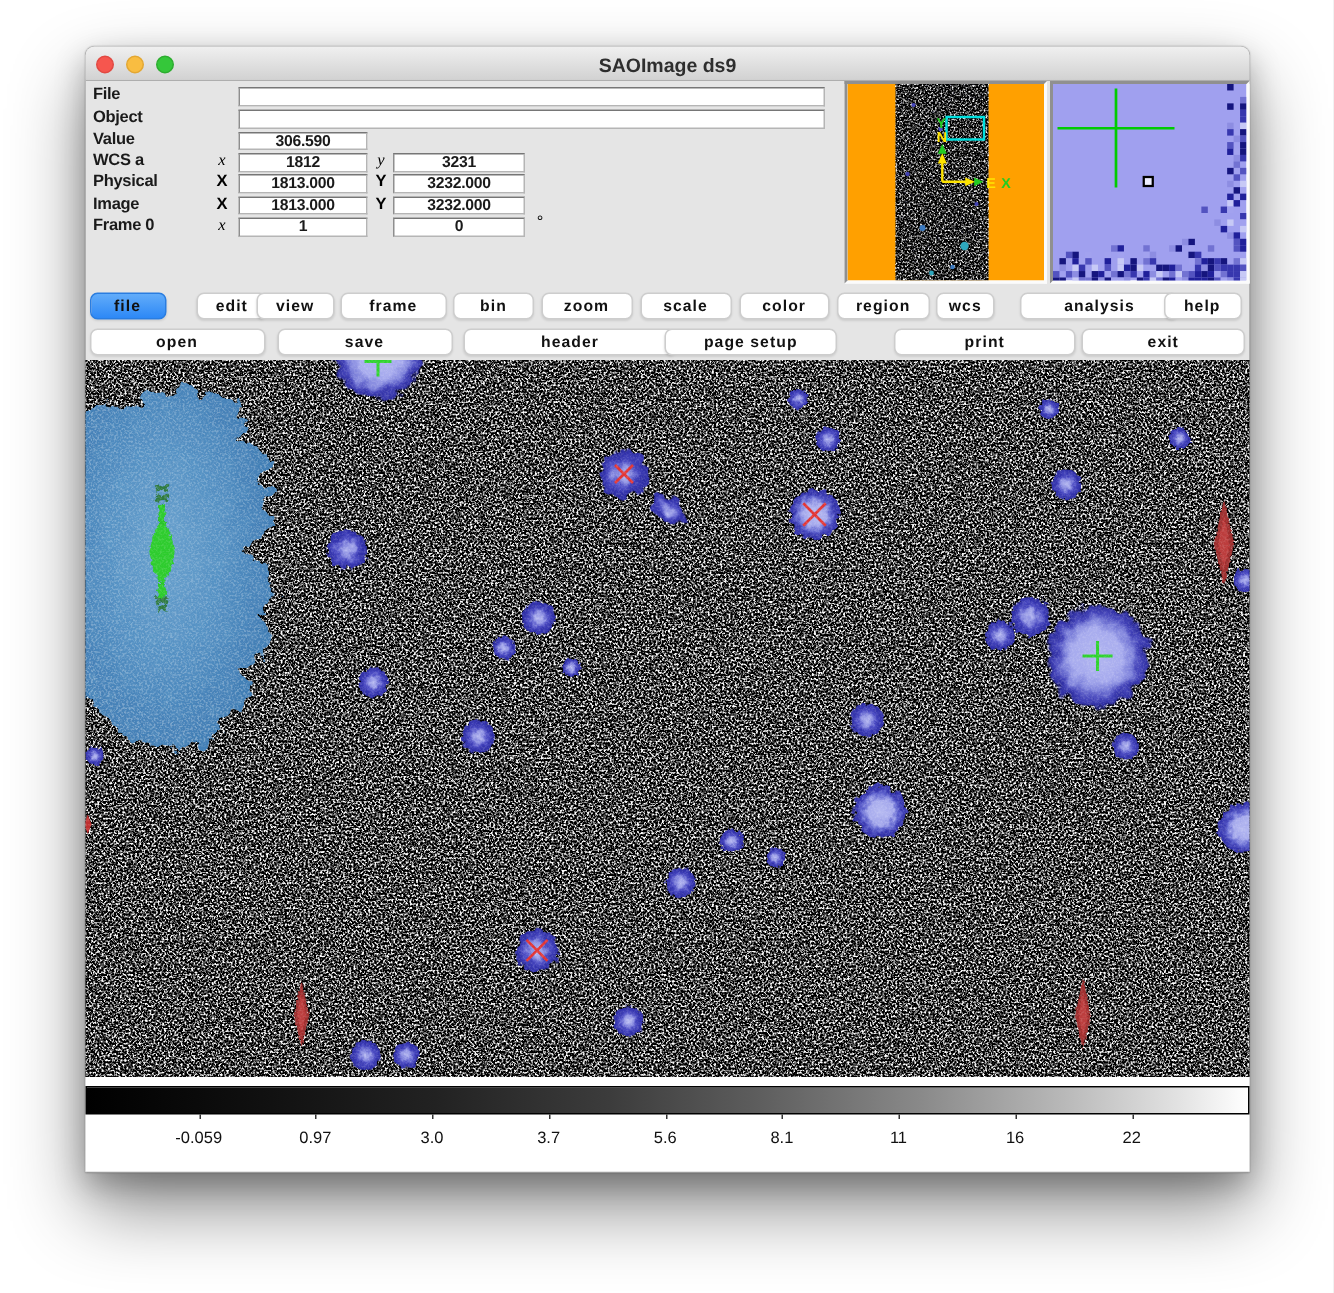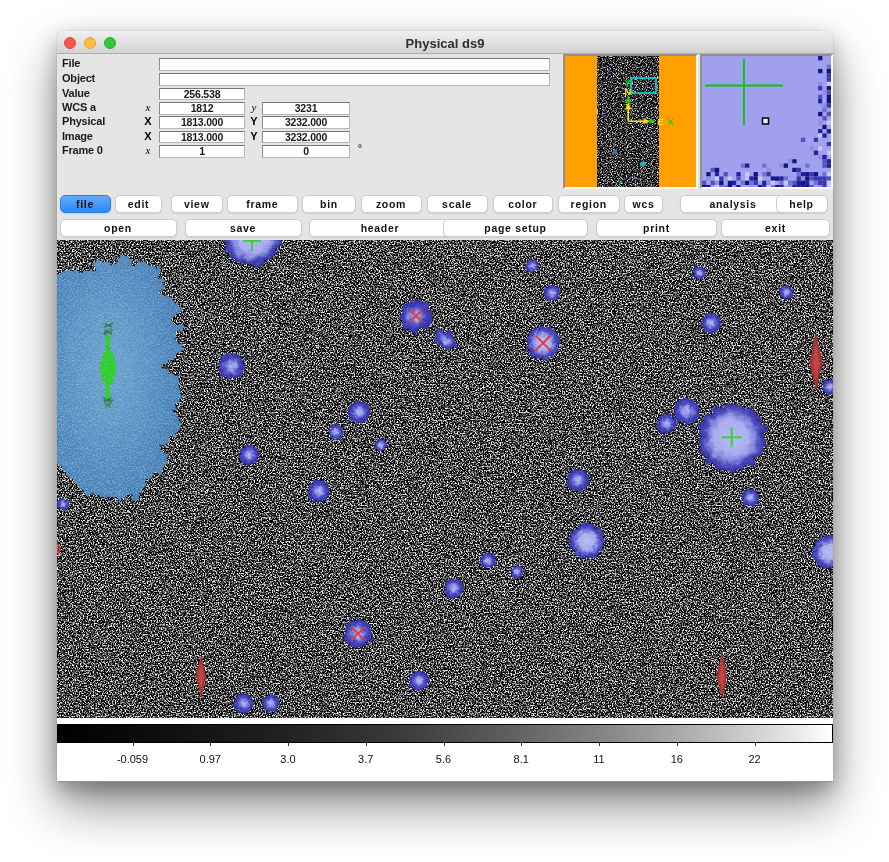--- a/index.html
+++ b/index.html
@@ -21,35 +21,35 @@
 #imgarea { position:absolute; left:0; top:209px; width:776px; height:478px; background:#000; }
 #botwhite { position:absolute; left:0; top:687px; width:776px; height:63.5px; background:#fff; border-bottom:1px solid #9a9a9a; border-radius:0 0 1px 1px; }
 #cbar { position:absolute; left:0px; top:693px; width:776px; height:19px; border:1px solid #000;
   background:linear-gradient(to right,#000 0%,#101010 15%,#222 30%,#3c3c3c 45%,#5e5e5e 58%,#8a8a8a 72%,#b8b8b8 84%,#e2e2e2 94%,#fff 100%); }
 .cbl { position:absolute; top:722px; width:60px; text-align:center; font-size:11px; color:#111; }
 .tick { position:absolute; top:712px; width:1px; height:3px; background:#333; }
 </style></head>
 <body>
 <div id="win">
   <div id="titlebar">
-    <div id="title">Physical ds9</div>
+    <div id="title">SAOImage ds9</div>
     <div class="tl" style="left:7.3px; background:#f6564e; border:1px solid #e14942;"></div>
     <div class="tl" style="left:27px; background:#f9bd41; border:1px solid #e3a732;"></div>
     <div class="tl" style="left:46.6px; background:#35c73a; border:1px solid #2cad2f;"></div>
   </div>
   <div class="lab" style="top:26px">File</div>
 <div class="lab" style="top:41px">Object</div>
 <div class="lab" style="top:55.7px">Value</div>
 <div class="lab" style="top:70px">WCS a</div>
 <div class="lab" style="top:84.4px">Physical</div>
 <div class="lab" style="top:98.9px">Image</div>
 <div class="lab" style="top:113.4px">Frame 0</div>
 <div class="fld" style="left:102px;top:27px;width:391px"></div>
 <div class="fld" style="left:102px;top:42px;width:391px"></div>
-<div class="fld" style="left:102px;top:56.7px;width:86px">256.538</div>
+<div class="fld" style="left:102px;top:56.7px;width:86px">306.590</div>
 <div class="fld" style="left:102px;top:71px;width:86px">1812</div>
 <div class="fld" style="left:205px;top:71px;width:88px">3231</div>
 <div class="fld" style="left:102px;top:85.4px;width:86px">1813.000</div>
 <div class="fld" style="left:205px;top:85.4px;width:88px">3232.000</div>
 <div class="fld" style="left:102px;top:99.9px;width:86px">1813.000</div>
 <div class="fld" style="left:205px;top:99.9px;width:88px">3232.000</div>
 <div class="fld" style="left:102px;top:114.4px;width:86px">1</div>
 <div class="fld" style="left:205px;top:114.4px;width:88px">0</div>
 <div class="mid" style="top:70px;left:84px;font-style:italic;font-family:Liberation Serif,serif;">x</div>
 <div class="mid" style="top:84.4px;left:84px;font-weight:bold;">X</div>
@@ -280,35 +280,35 @@
 <rect x="111.8" y="129.0" width="4.3" height="4.3" fill="#a2a2ef"></rect>
 <rect x="116.1" y="129.0" width="4.3" height="4.3" fill="#8d8de2"></rect>
 <rect x="120.4" y="129.0" width="4.3" height="4.3" fill="#3737ae"></rect>
 <rect x="124.7" y="129.0" width="4.3" height="4.3" fill="#c7c9f6"></rect>
 <rect x="129.0" y="129.0" width="4.3" height="4.3" fill="#15157e"></rect>
 <path d="M3,29.5 L81,29.5 M42,3 L42,69" stroke="#00cc00" stroke-width="1.8" fill="none"></path>
 <rect x="60.5" y="62" width="6" height="6" fill="#eef" stroke="#000" stroke-width="1.5"></rect>
 </svg>
     </div>
   <div class="btn sel" style="left:2.5px;top:163.5px;width:51px">file</div>
-<div class="btn" style="left:58px;top:163.5px;width:47px">edit</div>
+<div class="btn" style="left:74px;top:163.5px;width:47px">edit</div>
 <div class="btn" style="left:114px;top:163.5px;width:51.5px">view</div>
 <div class="btn" style="left:170px;top:163.5px;width:70.5px">frame</div>
 <div class="btn" style="left:245px;top:163.5px;width:54px">bin</div>
 <div class="btn" style="left:303.5px;top:163.5px;width:61px">zoom</div>
 <div class="btn" style="left:369.5px;top:163.5px;width:61px">scale</div>
 <div class="btn" style="left:435.5px;top:163.5px;width:60.5px">color</div>
 <div class="btn" style="left:501px;top:163.5px;width:61.5px">region</div>
 <div class="btn" style="left:567px;top:163.5px;width:39px">wcs</div>
 <div class="btn" style="left:623px;top:163.5px;width:106px">analysis</div>
 <div class="btn" style="left:718.5px;top:163.5px;width:52px">help</div>
 <div class="btn" style="left:2.5px;top:187.5px;width:117px">open</div>
 <div class="btn" style="left:127.5px;top:187.5px;width:117px">save</div>
 <div class="btn" style="left:252px;top:187.5px;width:142px">header</div>
-<div class="btn" style="left:386px;top:187.5px;width:145px">page setup</div>
+<div class="btn" style="left:386px;top:187.5px;width:115px">page setup</div>
 <div class="btn" style="left:539px;top:187.5px;width:121px">print</div>
 <div class="btn" style="left:664px;top:187.5px;width:109px">exit</div>
 
   <div id="imgarea">
       <svg width="776" height="478" xmlns="http://www.w3.org/2000/svg" style="display:block">
 <defs>
 <filter id="noiseF" x="0" y="0" width="100%" height="100%">
   <feTurbulence type="fractalNoise" baseFrequency="0.72" numOctaves="2" seed="7"></feTurbulence>
   <feColorMatrix type="matrix" values="0 0 0 0 1  0 0 0 0 1  0 0 0 0 1  3.6 0 0 0 -1.58"></feColorMatrix>
 </filter>

